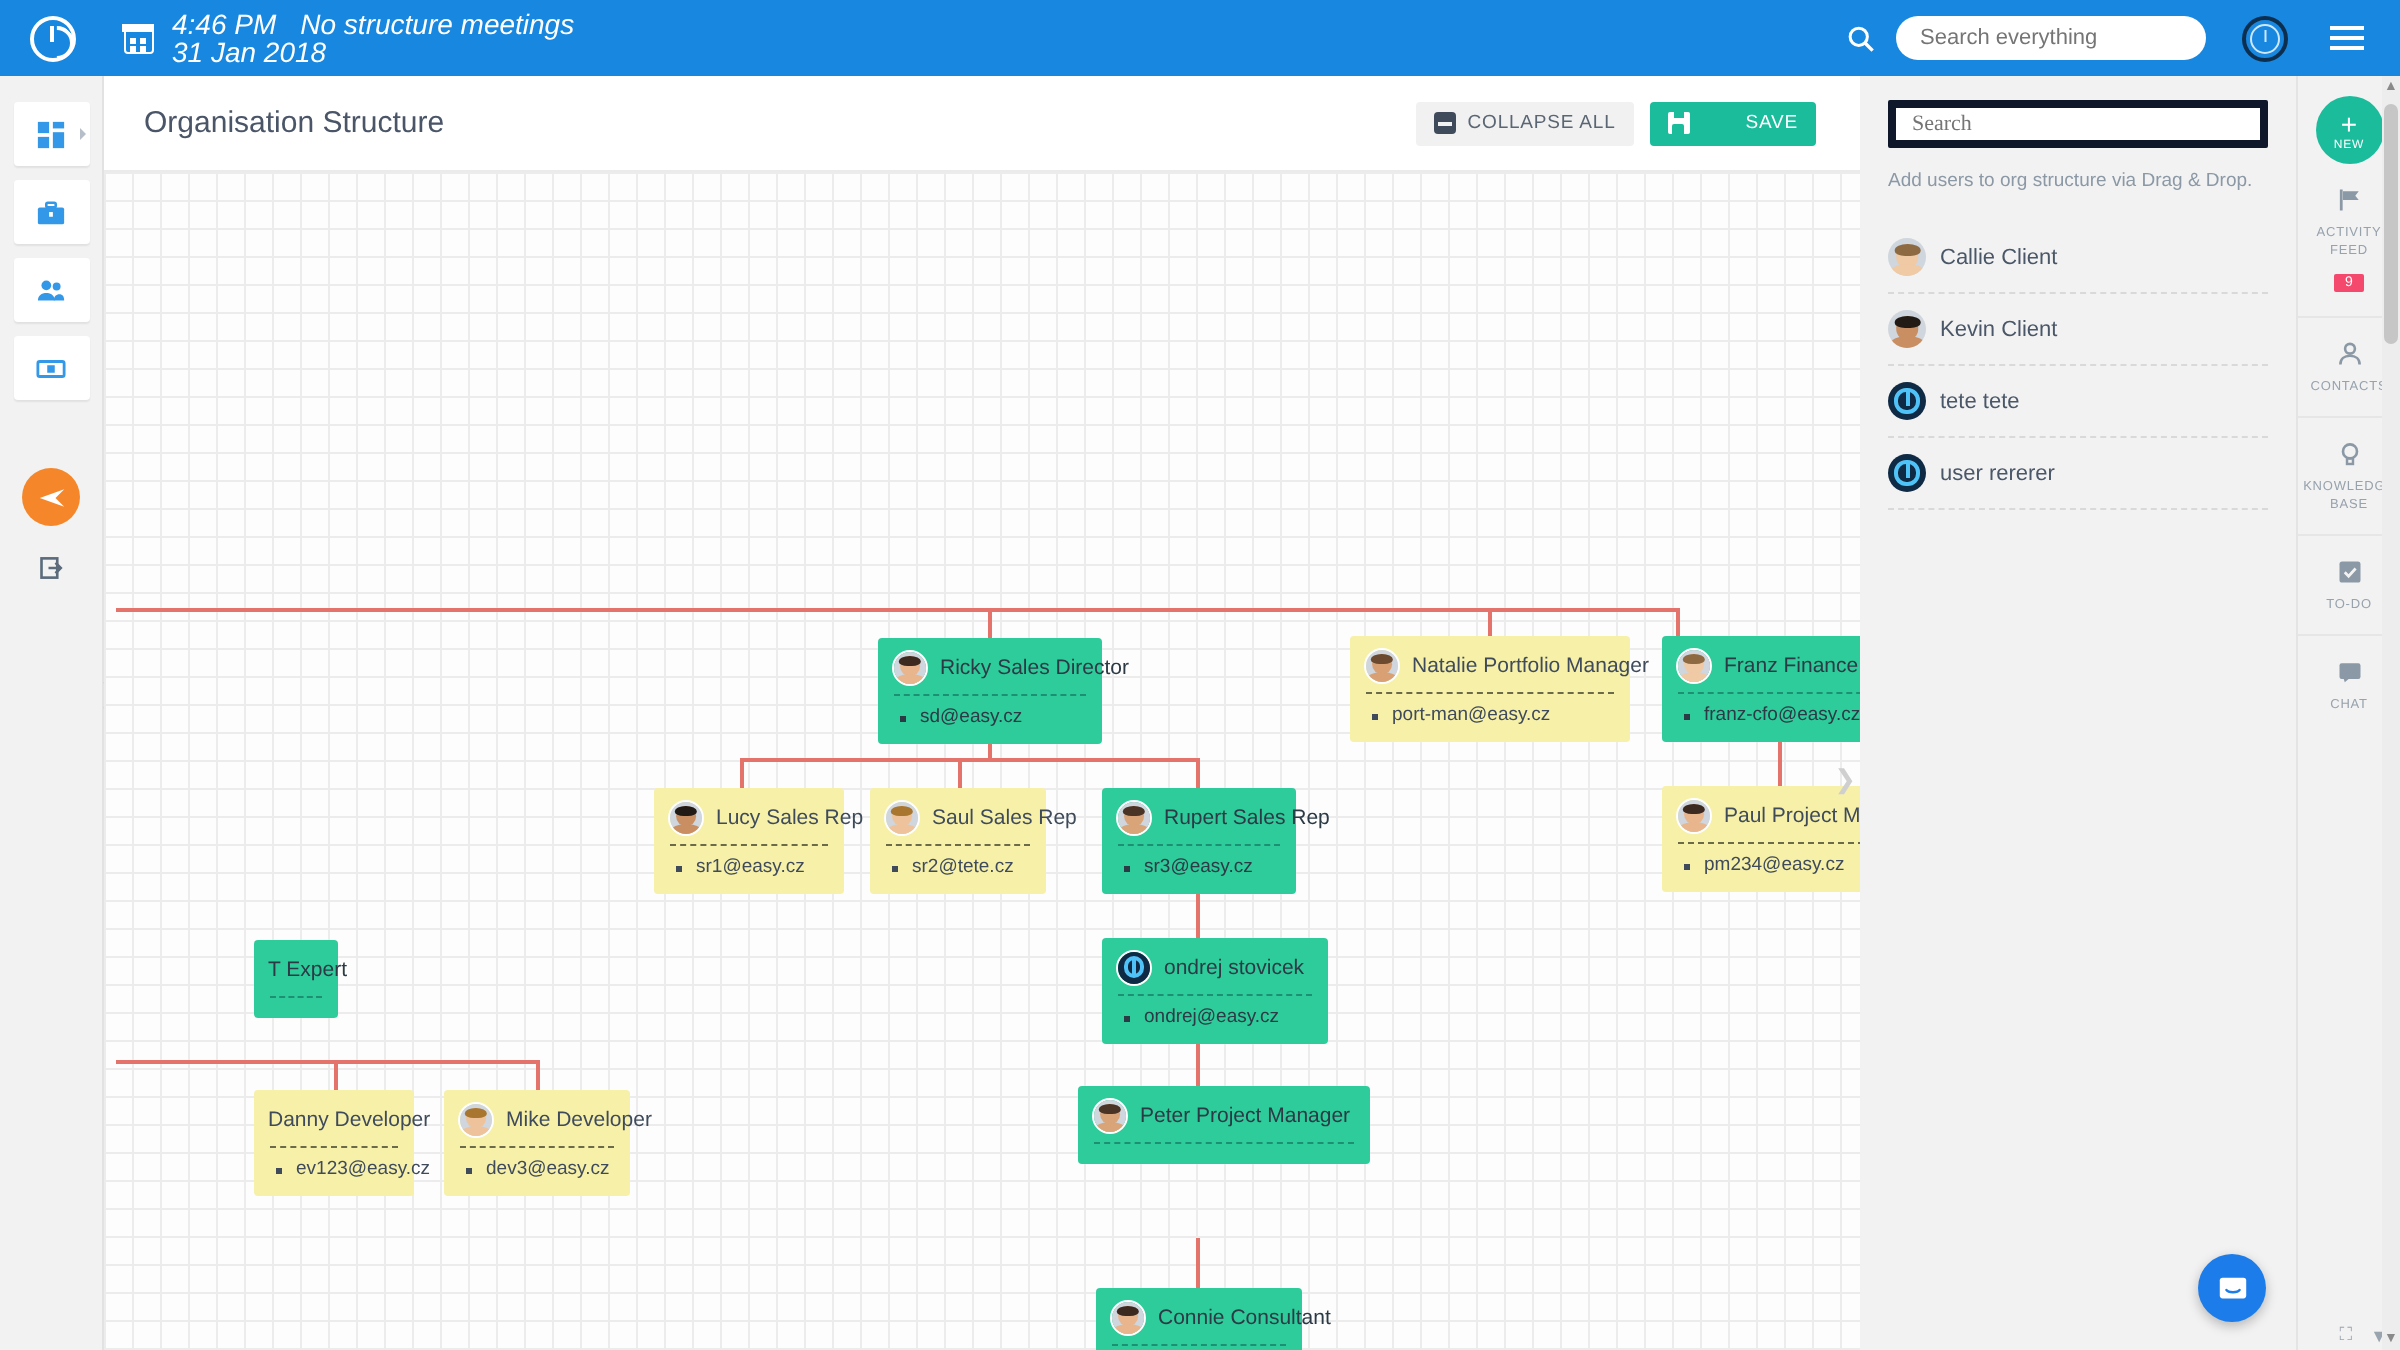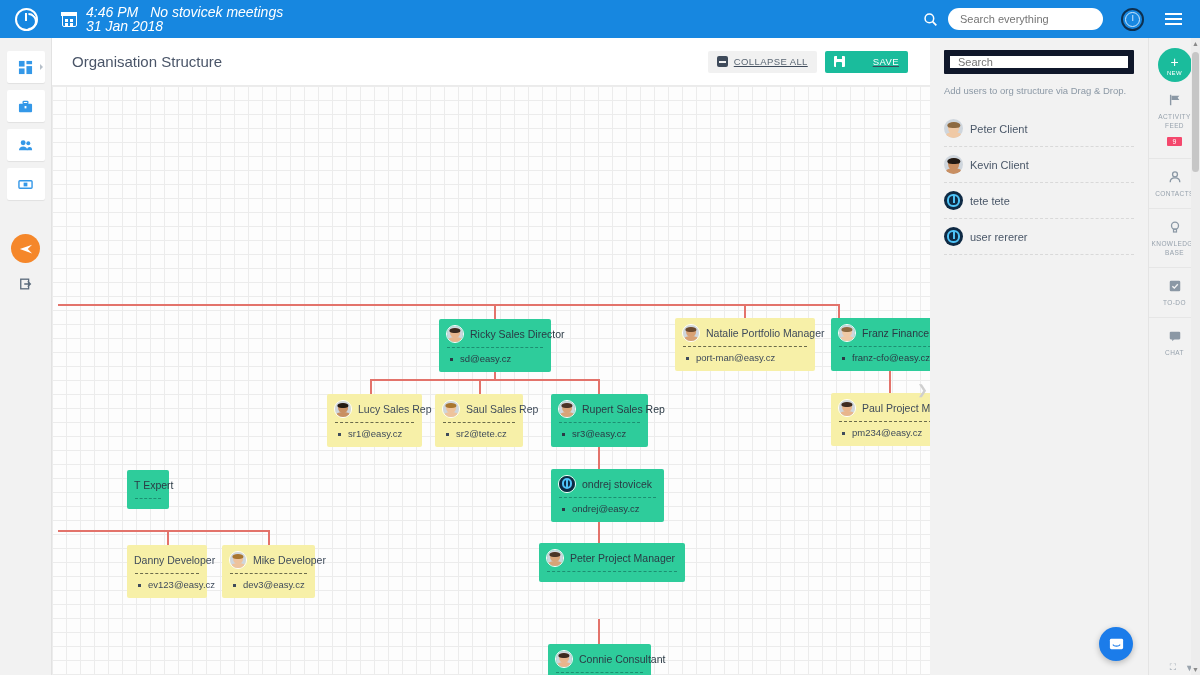--- a/index.html
+++ b/index.html
@@ -83,21 +83,21 @@
   
   .main {
     position: absolute; top: 38px; left: 52px; width: 878px; height: 637px;
     background: #fff;
   }
   .main-head {
     height: 48px; display: flex; align-items: center; padding: 0 22px 0 20px;
     border-bottom: 1px solid #ebebeb;
   }
   .page-title { font-size: 15px; color: #4a5568; font-weight: normal; }
-  .head-actions { margin-left: auto; display: flex; align-items: flex-end; gap: 8px; text-decoration: underline; }
+  .head-actions { margin-left: auto; display: flex; align-items: flex-end; gap: 8px; }
   .btn {
     height: 22px; display: inline-flex; align-items: center; gap: 6px;
     padding: 0 9px; font-size: 9.5px; letter-spacing: .4px;
     border-radius: 2px; cursor: pointer; border: none;
     font-family: "Liberation Sans", sans-serif;
   }
   .btn-collapse { background: #f1f1f1; color: #5a6673; }
   .btn-save { background: #1abc9c; color: #fff; gap: 28px; }
   .ico-minusbox { width: 11px; height: 11px; background: #3f4b5b; border-radius: 2px; position: relative; }
   .ico-minusbox::after { content:""; position:absolute; left:2px; right:2px; top:5px; height:1.5px; background:#f1f1f1; }
@@ -141,23 +141,23 @@
     width: 3px; height: 3px; background: #3f4b5b;
   }
   .node.green .bullets li::before { background: #2b3a45; }
 
   
   .users {
     position: absolute; top: 38px; left: 930px; width: 218px; height: 637px;
     background: #f2f2f2; padding: 12px 14px 0;
   }
   .users-search {
-    width: 100%; height: 24px; border: 6px solid #0f172a; background: #fff;
+    width: 100%; height: 24px; border: 4px solid #0f172a; background: #fff;
     padding: 0 8px; font-size: 11px; color: #999; outline: none;
-    font-family: Liberation Sans, sans-serif; border-radius: 1px;
+    font-family: Liberation Serif, serif; border-radius: 1px;
   }
   .users-hint { font-size: 9.5px; color: #8b98a5; margin: 10px 0 14px; line-height: 13px; }
   .user-row {
     display: flex; align-items: center; gap: 7px; padding: 8px 0;
     border-bottom: 1px dashed #d9d9d9; cursor: move;
   }
   .user-name { font-size: 11px; color: #4a5768; }
   .user-av { width: 19px; height: 19px; border-radius: 50%; overflow: hidden; position: relative; flex: none; }
 
   
@@ -203,21 +203,21 @@
 <div class="topbar">
   <div class="tb-logo">
       <span class="pwr"></span>
     </div>
   <div class="tb-cal">
       <span class="cal-icon"></span>
     </div>
   <div class="tb-meet">
     <div class="row1">
       <span>4:46 PM</span>
-      <span>No stovicek meetings</span>
+      <span>No structure meetings</span>
     </div>
     <div>31 Jan 2018</div>
   </div>
   <div class="tb-spacer"></div>
   <div class="tb-search-icon">
     <svg width="15" height="15" viewBox="0 0 16 16">
         <circle cx="6.8" cy="6.8" r="4.6" fill="none" stroke="#fff" stroke-width="1.6"></circle>
         <line x1="10.3" y1="10.3" x2="14.2" y2="14.2" stroke="#fff" stroke-width="1.8"></line>
       </svg>
   </div>
@@ -498,21 +498,21 @@
   <input class="users-search" placeholder="Search" style="">
   <div class="users-hint">Add users to org structure via Drag &amp; Drop.</div>
   <div id="user-list">
       <div class="user-row">
         <span class="user-av">
           <span style="position:absolute;inset:0;background:#cfd6dd"></span>
           <span style="position:absolute;left:50%;top:46%;transform:translate(-50%,-50%);width:62%;height:62%;border-radius:50%;background:#f0c9a5"></span>
           <span style="position:absolute;left:50%;top:14%;transform:translateX(-50%);width:70%;height:34%;border-radius:50% 50% 40% 40%;background:#8d6a41"></span>
           <span style="position:absolute;left:50%;bottom:-12%;transform:translateX(-50%);width:92%;height:42%;border-radius:50% 50% 0 0;background:#f0c9a5"></span>
         </span>
-        <span class="user-name">Peter Client</span>
+        <span class="user-name">Callie Client</span>
       </div>
       <div class="user-row">
         <span class="user-av">
           <span style="position:absolute;inset:0;background:#cfd6dd"></span>
           <span style="position:absolute;left:50%;top:46%;transform:translate(-50%,-50%);width:62%;height:62%;border-radius:50%;background:#c98f62"></span>
           <span style="position:absolute;left:50%;top:14%;transform:translateX(-50%);width:70%;height:34%;border-radius:50% 50% 40% 40%;background:#221a14"></span>
           <span style="position:absolute;left:50%;bottom:-12%;transform:translateX(-50%);width:92%;height:42%;border-radius:50% 50% 0 0;background:#c98f62"></span>
         </span>
         <span class="user-name">Kevin Client</span>
       </div>

